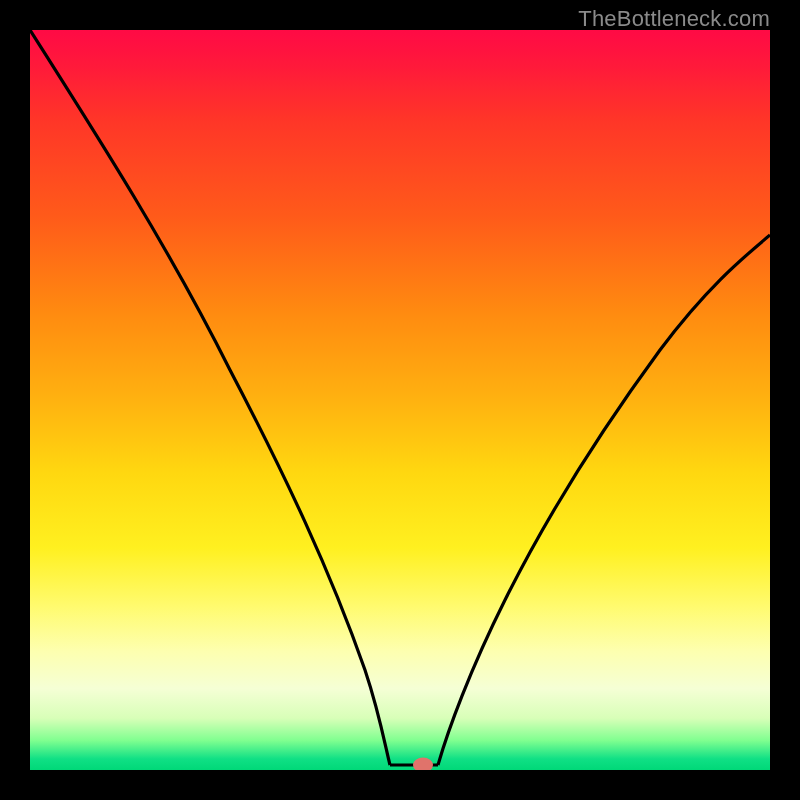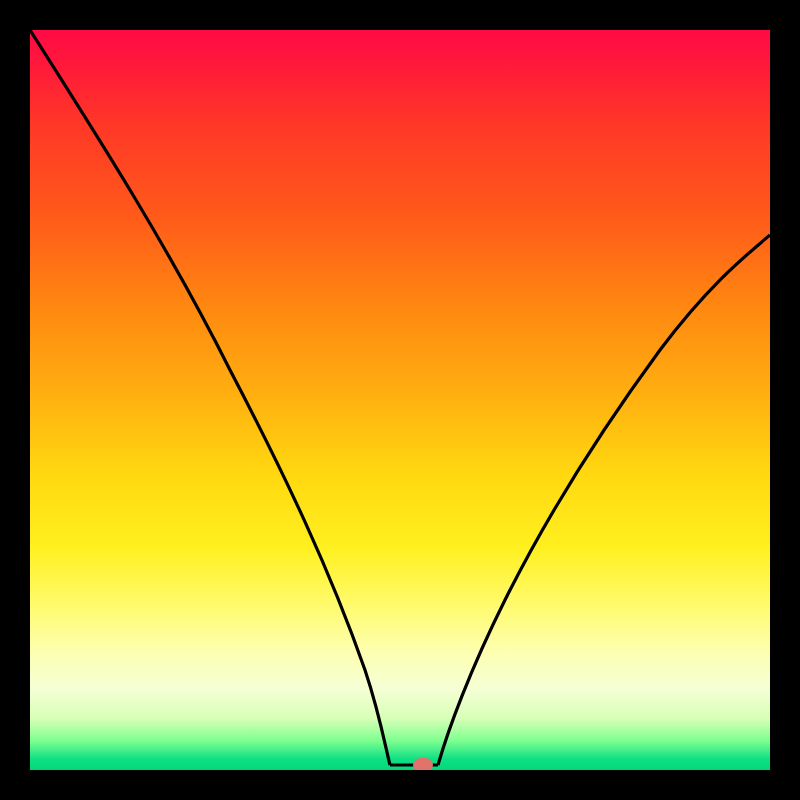--- a/index.html
+++ b/index.html
@@ -88,13 +88,14 @@
          C 255 445, 300 540, 335 640
          C 350 685, 356 720, 360 735"></path>
     <path class="flat-path" d="M 360 735 L 408 735"></path>
     <path class="right-curve-path" d="M 408 735
          C 418 700, 440 640, 475 570
          C 520 480, 575 395, 630 320
          C 675 260, 710 230, 740 205"></path>
     <ellipse class="marker" cx="393" cy="735" rx="10" ry="7.5"></ellipse>
   </svg>
 
+  <div class="watermark">TheBottleneck.com</div>
 </div>
 
 </body></html>

